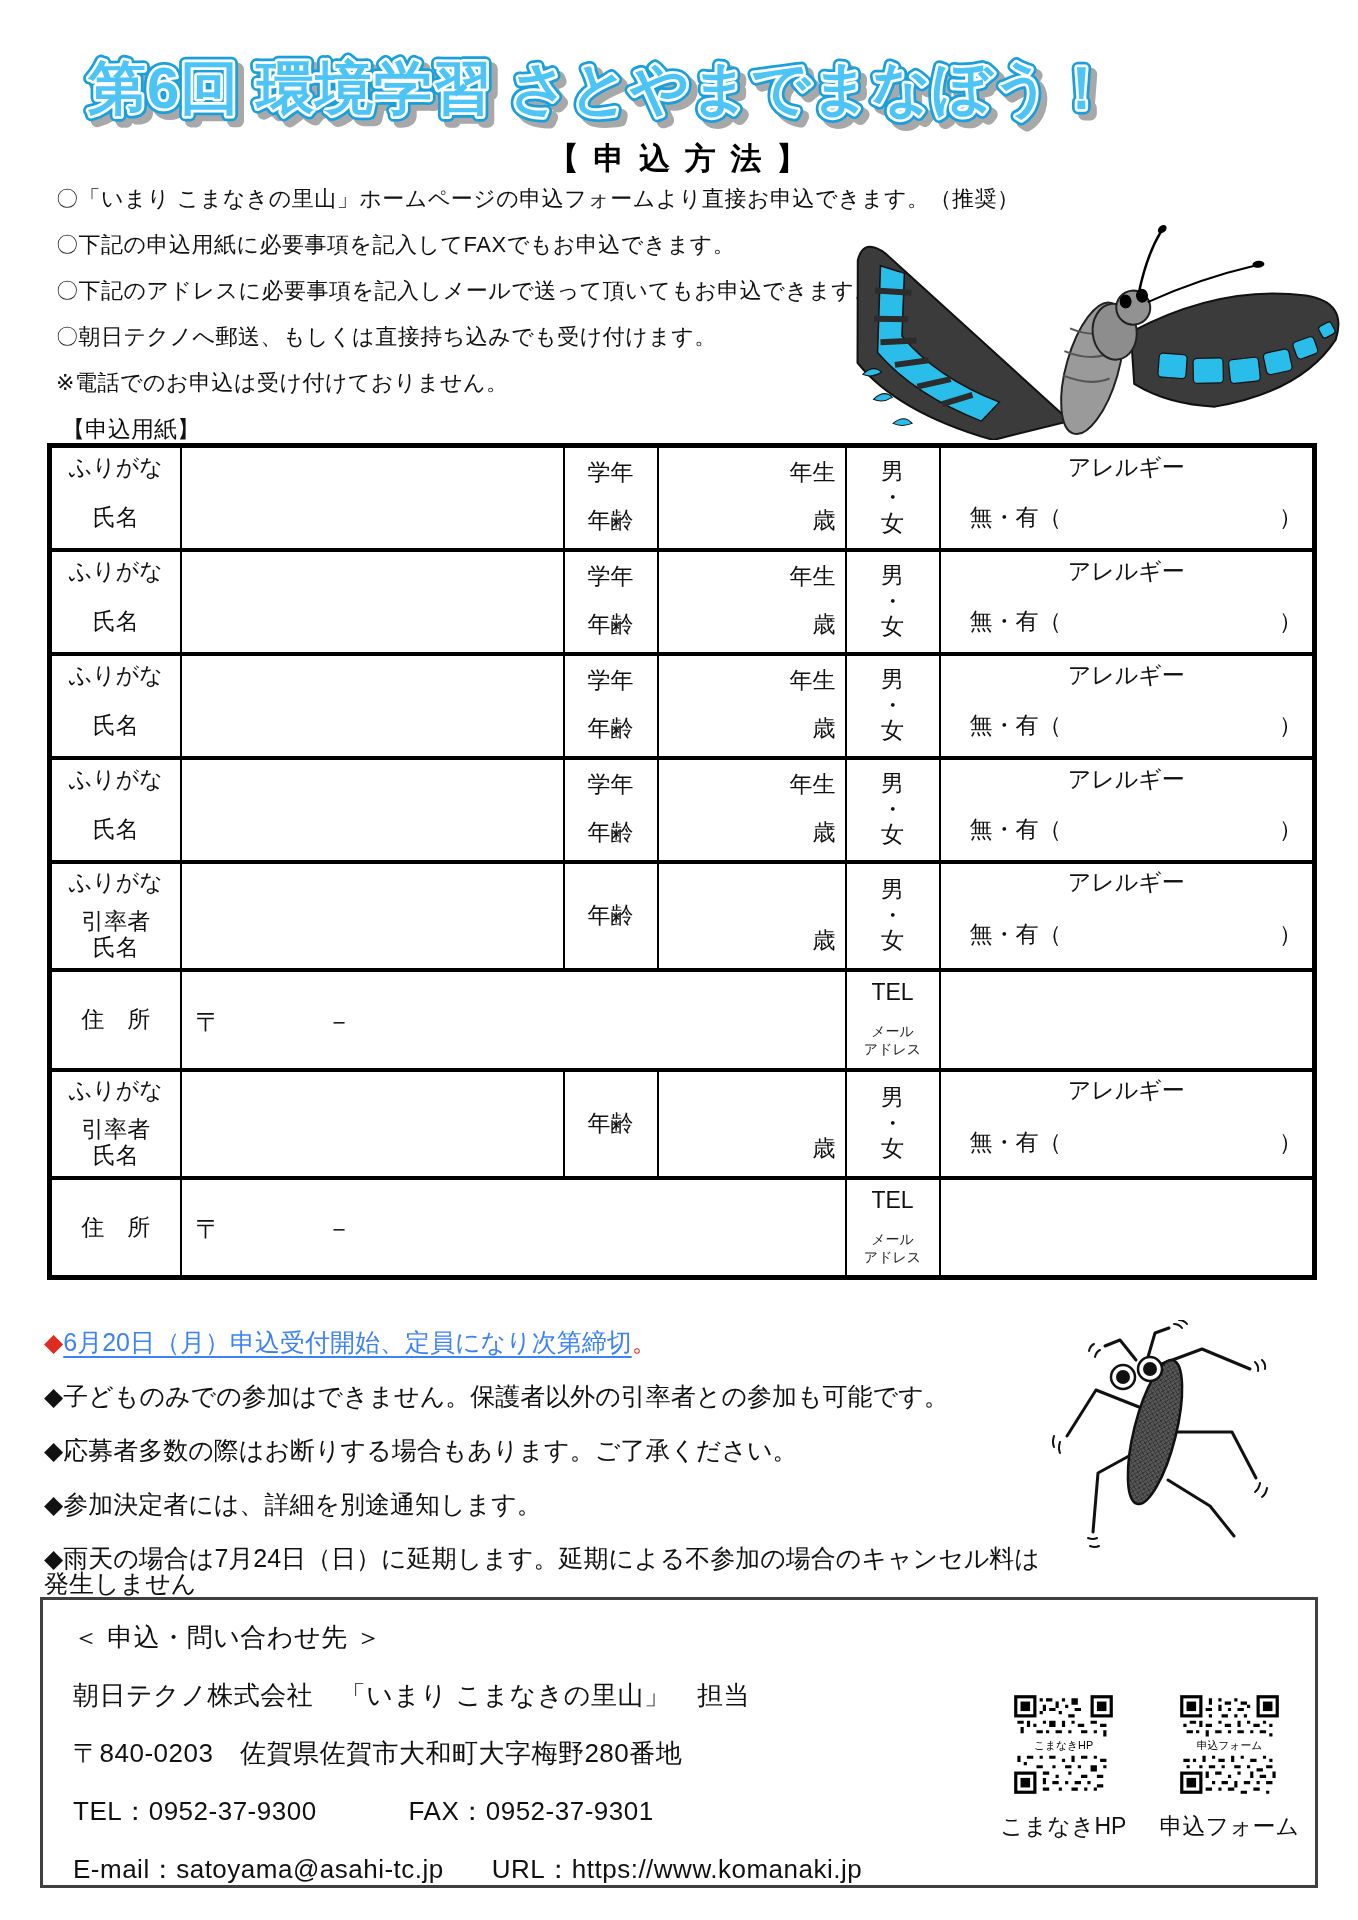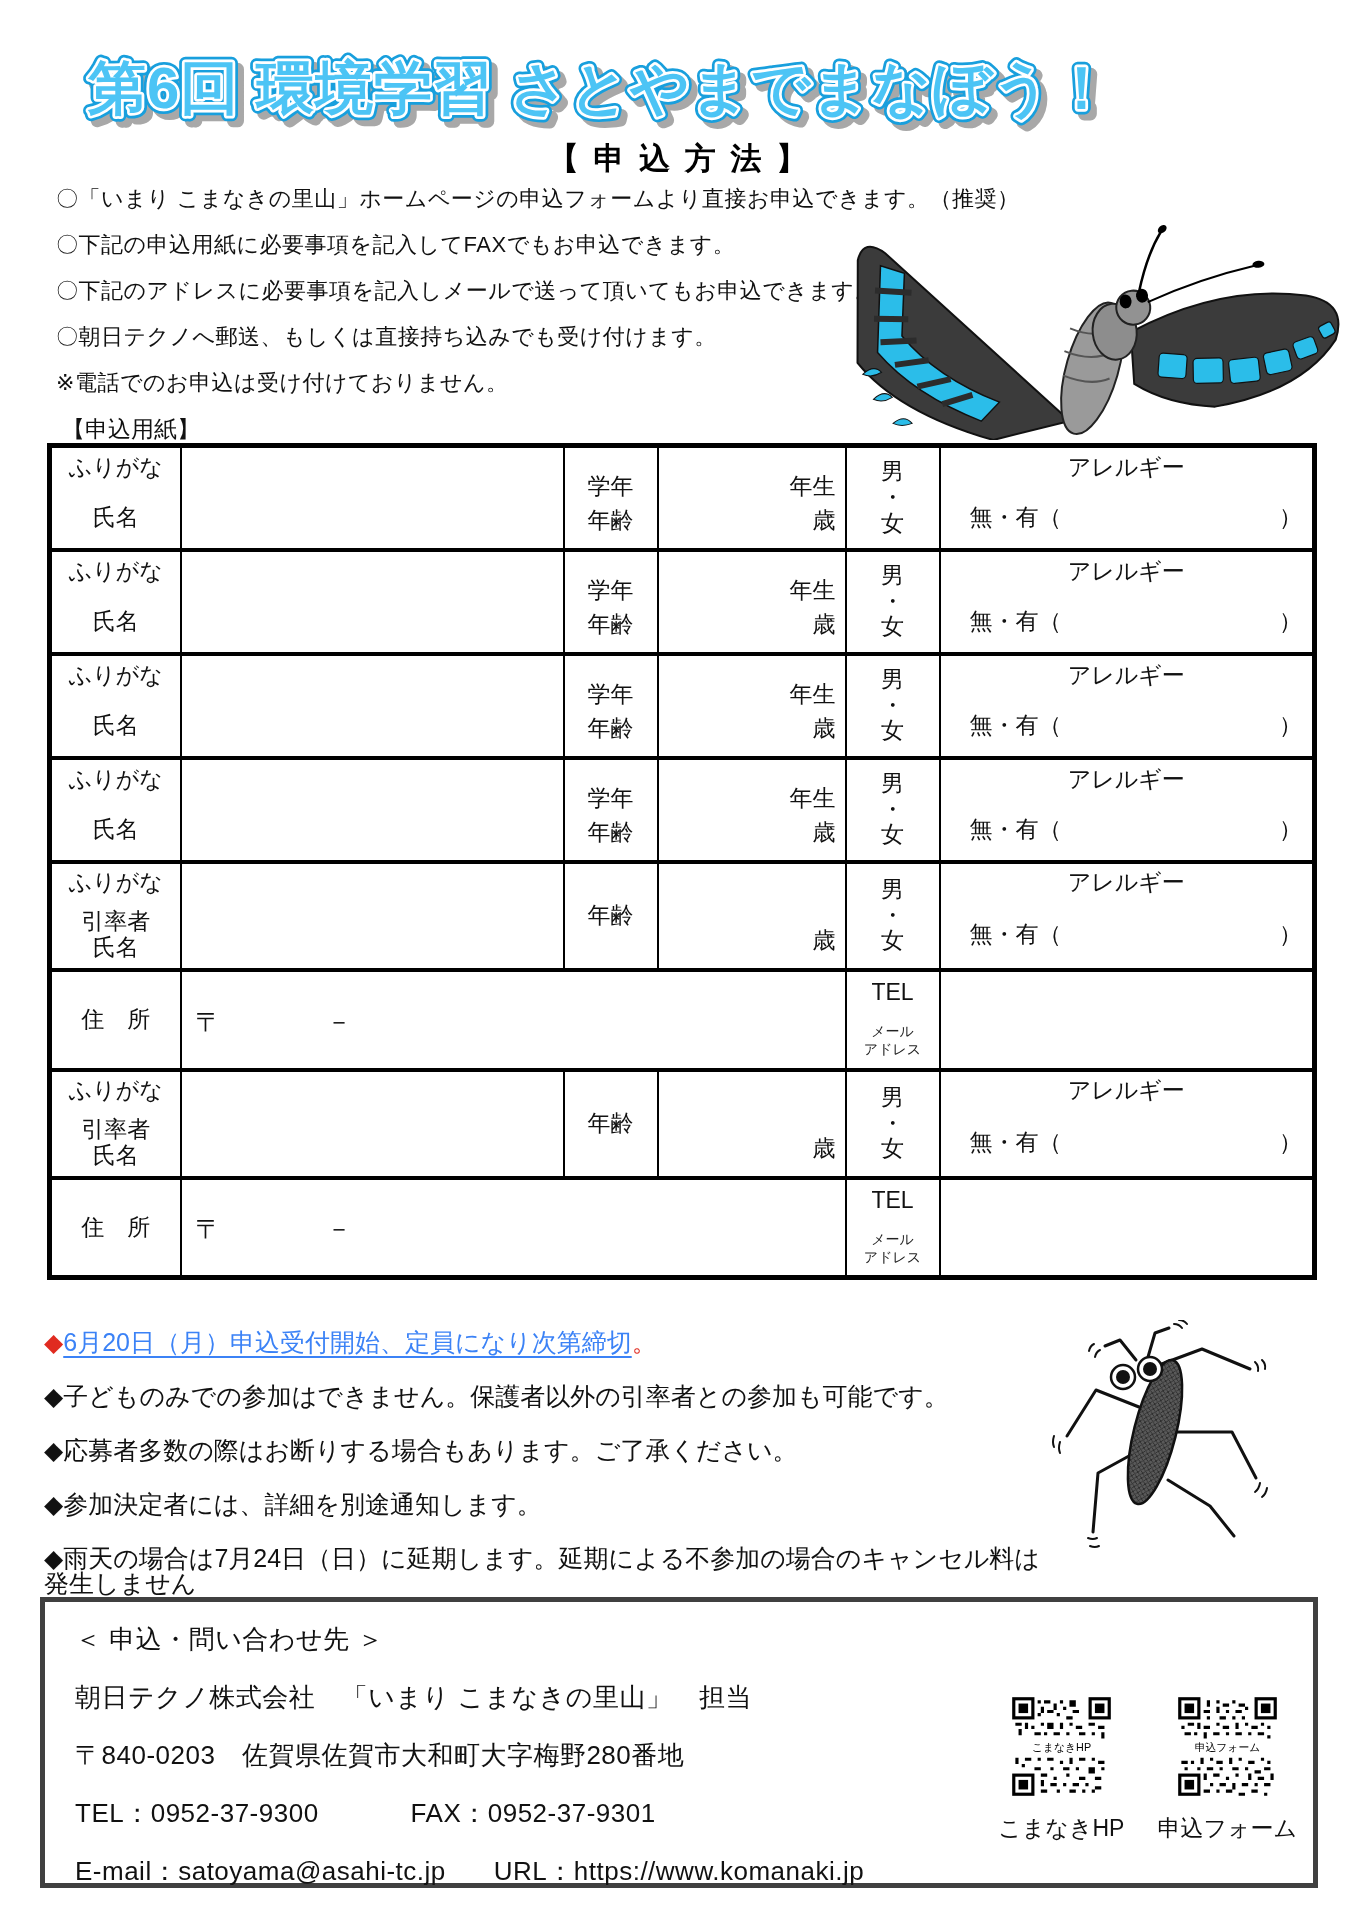--- a/index.html
+++ b/index.html
@@ -39,21 +39,21 @@
   tr.c-b td { height:69px; }
   tr.a-a td { height:43px; }
   tr.a-b td { height:57px; }
 
   td.lbl { text-align:center; }
   td.lbl.pre div { white-space:pre-line; line-height:1.15; text-align:center; }
   td.field { background:#fff; }
 
   td.vsplit-cell { padding:0; }
   .vsplit { display:flex; flex-direction:column; justify-content:space-between; align-items:center;
-    height:100%; padding:23px 0 12px 0;font-family:Liberation Mono, monospace; }
+    height:100%; padding:9px 0 12px 0;font-family:Liberation Mono, monospace; }
   .vsplit.right { align-items:flex-end; padding-right:9px; }
   .vcenter { display:flex; align-items:center; justify-content:center; height:100%; }
   .vbottom { display:flex; align-items:flex-end; justify-content:flex-end; height:100%; padding:0 9px 12px 0; }
 
   td.gender-cell div { white-space:pre-line; line-height:1.12; text-align:center; font-size:23px; }
 
   td.allergy-h { text-align:center; }
   td.allergy-v { padding:0 10px 0 29px; }
   .allergy-row { display:flex; justify-content:space-between; align-items:center; }
 
@@ -69,21 +69,21 @@
   .notes { position:absolute; top:1330px; left:44px; width:1000px; }
   .note-line { font-size:25px; height:25px; line-height:1.0; margin-bottom:29px; color:#111; }
   .note-line .red { color:#e02b20; }
   .note-line .red-underline { color:#3b82f6; text-decoration:underline; text-underline-offset:5px; }
 
   
   .strider { position:absolute; left:1048px; top:1320px; width:292px; height:248px; }
 
   
   .contact-box { position:absolute; left:40px; top:1597px; width:1278px; height:291px;
-    border:5px solid #404040; background:#fff; }
+    border:3px solid #404040; background:#fff; }
   .contact-line { position:absolute; left:30px; font-size:26px; color:#111; letter-spacing:0.5px; }
   .c-heading { top:20px; }
   .c-company { top:78px; }
   .c-address { top:136px; }
   .c-telfax  { top:194px; display:flex; gap:92px; }
   .c-mailurl { top:252px; display:flex; gap:48px; }
 
   .qr-area { position:absolute; right:16px; top:92px; display:flex; gap:33px; }
   .qr-fig { display:flex; flex-direction:column; align-items:center; }
   .qr-svg { width:105px; height:105px; }

